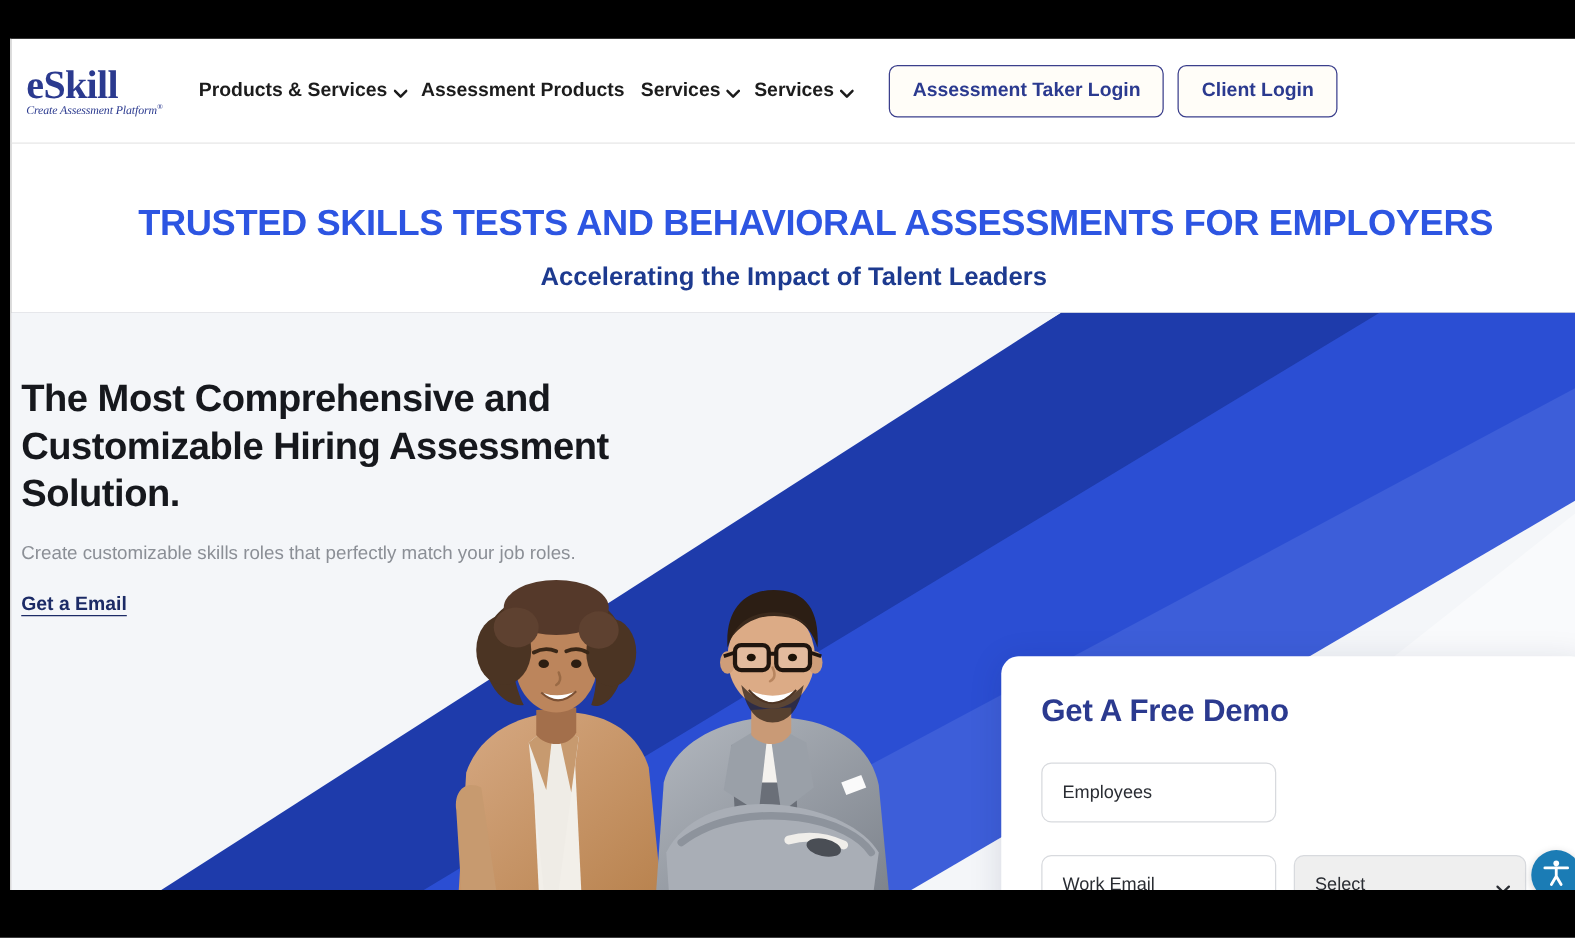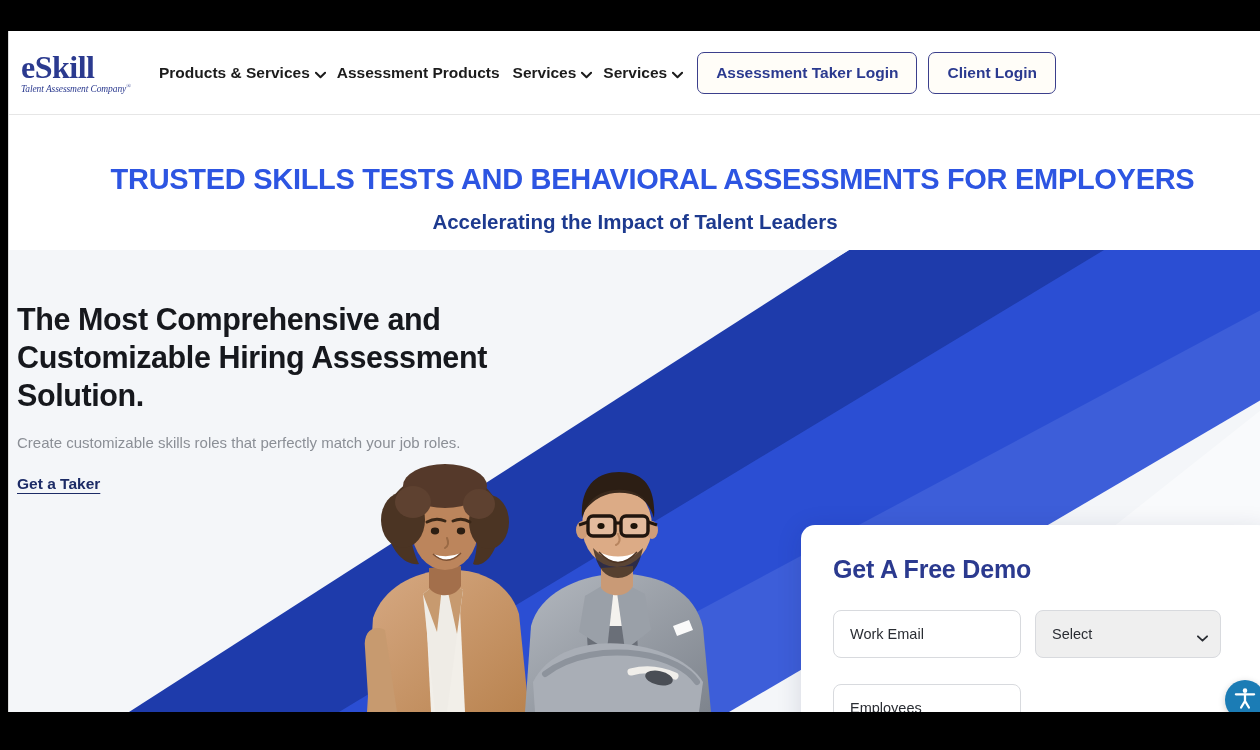--- a/index.html
+++ b/index.html
@@ -93,21 +93,21 @@
     border-radius: 7px;
     background: #fffdf8;
     color: #2b3a8f;
     font-size: 15.5px; font-weight: 700;
     display: flex; align-items: center; justify-content: center;
     padding: 0 18px;
     white-space: nowrap;
     cursor: pointer;
     margin-left: 11px;
   }
-  #btn-assessment-taker { margin-left: 3px; }
+  #btn-assessment-taker { margin-left: 17px; }
 
   
   #promo {
     position: absolute; left: 0; top: 84px;
     width: 1252px; height: 135px;
     background: #ffffff;
     text-align: center;
     padding-top: 48px;
   }
   #promo h1 {
@@ -228,21 +228,21 @@
 </head>
 <body>
 
 <div id="viewport">
 
   <div id="topnav">
 
     <div class="logo-wrap">
       <div class="logo-mark">eSkill</div>
       <div class="logo-tag">
-        <span>Talent Assessment Company</span><sup>®</sup>
+        <span>Create Assessment Platform</span><sup>®</sup>
       </div>
     </div>
 
     <nav class="nav-items">
       <div class="nav-item">
         <span>Products &amp; Services</span>
         <span class="caret">
           <svg viewBox="0 0 12 8" width="11" height="8">
               <path d="M1 1.5 L6 6.5 L11 1.5" stroke="#1c1c1c" stroke-width="2.2" fill="none" stroke-linecap="round" stroke-linejoin="round"></path>
             </svg>
@@ -295,21 +295,21 @@
 
         <polygon points="0,0 840,0 120,462 0,462" fill="#f4f6f9"></polygon>
 
         <polygon points="1252,160 1252,462 870,462" fill="#ffffff" opacity="0.45"></polygon>
       </svg>
     </div>
 
     <div class="hero-copy">
       <h3>The Most Comprehensive and Customizable Hiring Assessment Solution.</h3>
       <div class="hero-sub">Create customizable skills roles that perfectly match your job roles.</div>
-      <a class="hero-link">Get a Taker</a>
+      <a class="hero-link">Get a Email</a>
     </div>
 
     <div class="hero-photo">
       <svg viewBox="0 0 470 330" width="470" height="330">
         <defs>
           <clipPath id="cp">
               <rect x="0" y="0" width="470" height="330"></rect>
             </clipPath>
           <linearGradient id="gSuitM" x1="0" y1="0" x2="1" y2="1">
             <stop offset="0%" stop-color="#b3b8bf"></stop>
@@ -402,33 +402,33 @@
           <path d="M3.6 8.6 h16.8" stroke="#ffffff" stroke-width="2.1" stroke-linecap="round"></path>
           <path d="M12 8.6 v6.2 M12 14.8 l-3.6 6 M12 14.8 l3.6 6" stroke="#ffffff" stroke-width="2.1" stroke-linecap="round" fill="none"></path>
         </svg>
       </span>
     </div>
 
     <div id="demo-card">
       <h4>Get A Free Demo</h4>
 
       <div class="form-row">
+        <input class="fld" type="text" placeholder="Employees" style="">
+      </div>
+
+      <div class="form-row">
         <input class="fld" type="text" placeholder="Work Email" style="">
         <div class="sel-wrap">
           <select class="sel">
             <option>Select</option>
           </select>
           <span class="sel-caret">
             <svg viewBox="0 0 12 8" width="11" height="9">
                 <path d="M1 1.6 L6 6.4 L11 1.6" stroke="#2a2d33" stroke-width="2" fill="none" stroke-linecap="round" stroke-linejoin="round"></path>
               </svg>
           </span>
         </div>
       </div>
 
-      <div class="form-row">
-        <input class="fld" type="text" placeholder="Employees" style="">
-      </div>
-
     </div>
 
   </div>
 </div>
 
 </body></html>

